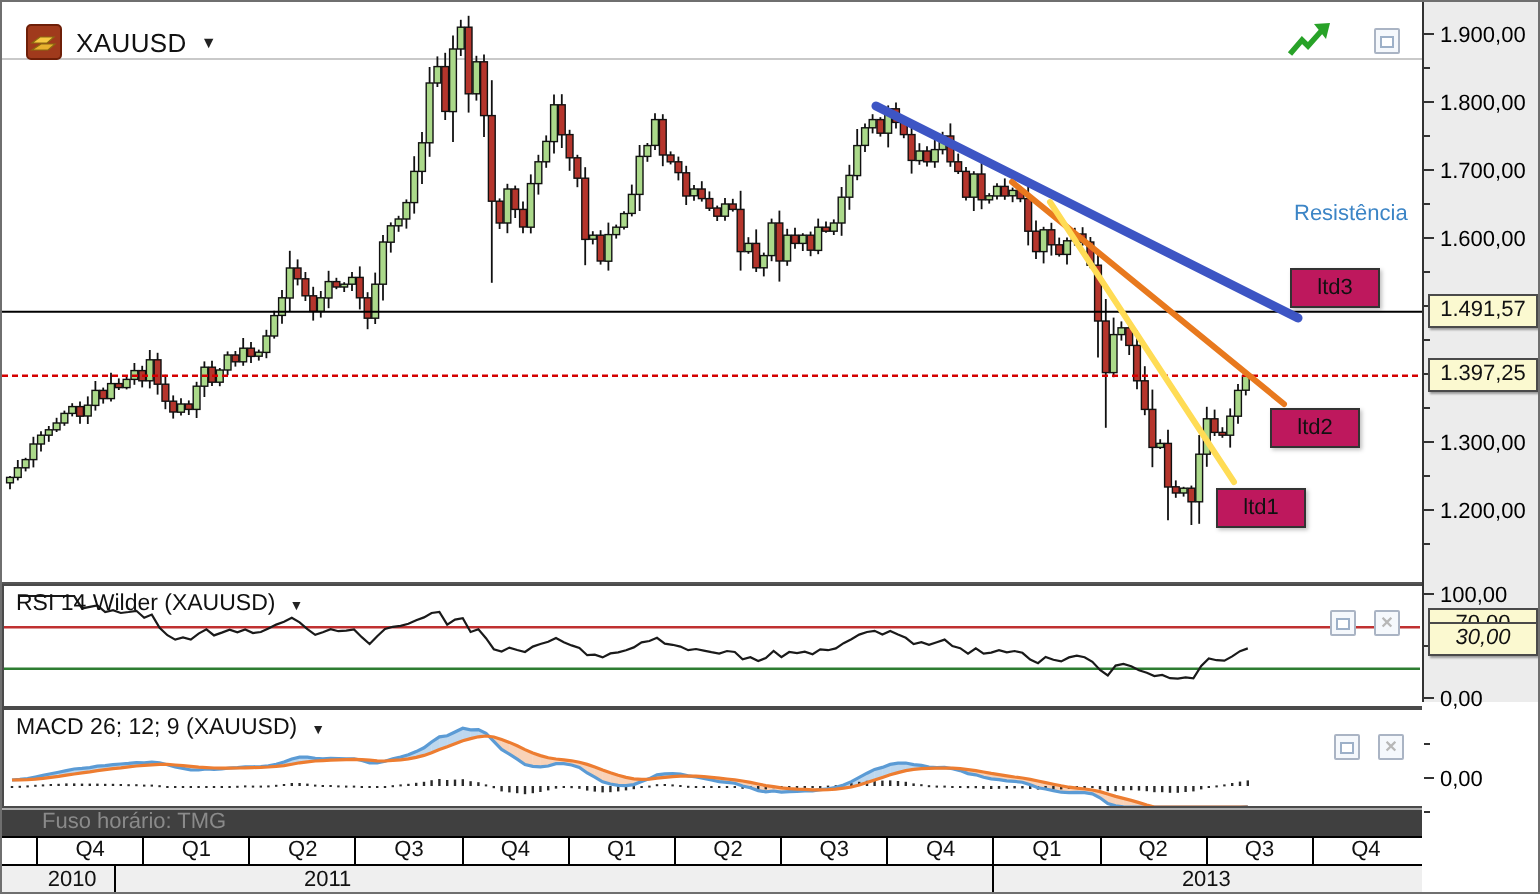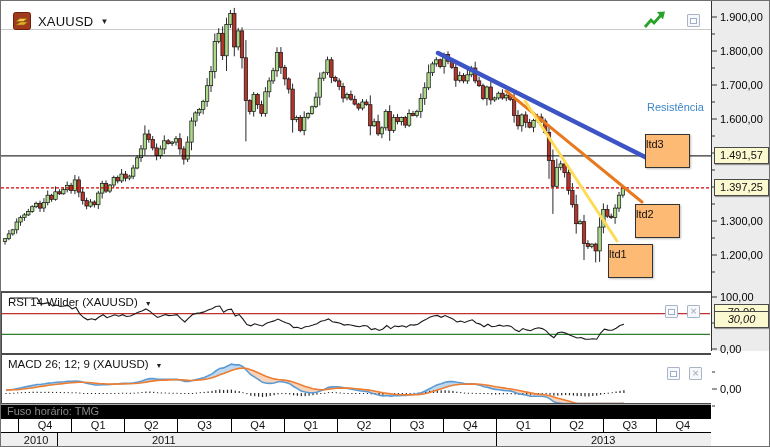--- a/index.html
+++ b/index.html
@@ -13,35 +13,35 @@
   #sym-icon{margin-left:12px;width:18px;height:18px}
   #sym-text{margin-left:7px;font-size:13px;color:#111;letter-spacing:.2px}
   #sym-caret{margin-left:7px;font-size:8px;color:#222}
   
   .winbtn{width:13px;height:13px;border:1px solid #aab4c4;background:#f5f8fc;display:flex;
           align-items:center;justify-content:center;cursor:pointer;border-radius:1px}
   .winbtn .inner{width:7px;height:6px;border:1px solid #9db0c8;background:#fff;display:block}
   .winbtn .x{font-size:8px;line-height:8px;color:#b7b7b7;font-weight:bold}
   
   #resistencia{left:646px;top:100px;font-size:11px;color:#3c85c6;cursor:move}
-  .tl-label{width:45px;height:34px;background:#fdba74;border:1px solid #333;font-size:11px;
-            color:#111;text-align:left;line-height:18px;box-shadow:1px 1px 2px rgba(0,0,0,.25);cursor:move}
+  .tl-label{width:45px;height:20px;background:#be185d;border:1px solid #333;font-size:11px;
+            color:#111;text-align:center;line-height:18px;box-shadow:1px 1px 2px rgba(0,0,0,.25);cursor:move}
   
   #rsi-panel{left:0;top:291px;width:710px;height:62px;border:1px solid #4a4a4a;border-right:none;background:transparent}
   #macd-panel{left:0;top:353px;width:710px;height:50px;border:1px solid #4a4a4a;border-right:none;background:transparent}
   .ind-label{position:absolute;left:6px;top:3px;font-size:11.5px;color:#111;cursor:pointer;white-space:nowrap}
   .ind-label .caret{font-size:7px;margin-left:7px;color:#222}
   #main-bottom-line{left:0;top:290px;width:710px;height:1px;background:#555}
   
   #axis-col{left:710px;top:0;width:60px;height:350px;background:#ececec;border-left:1px solid #333}
   .callout{position:absolute;left:2px;width:55px;height:17px;background:#fbf9d0;border:1px solid #4a4a4a;
            font-size:11px;color:#111;text-align:center;line-height:15px;box-shadow:1px 1px 1px rgba(0,0,0,.35)}
   
-  #tz-strip{left:0;top:403px;width:710px;height:14px;background:#000000;border-top:1px solid #ababab;
-            color:#8a8a8a;font-size:11px;line-height:13px;padding-left:6px}
+  #tz-strip{left:0;top:403px;width:710px;height:14px;background:#404040;border-top:1px solid #ababab;
+            color:#8a8a8a;font-size:11px;line-height:13px;padding-left:20px}
   #qrow{left:0;top:417px;width:710px;height:15px;background:#fff;border-top:1px solid #000;border-bottom:1px solid #000}
   #yrow{left:0;top:432px;width:710px;height:15px;background:#efefef;border-bottom:1px solid #444}
   .qcell,.ycell{position:absolute;top:0;height:13px;font-size:11px;color:#111;text-align:center;line-height:13px}
   .qcell{border-left:1px solid #000}
   .ycell{height:16px;line-height:14px}
   .ycell+.ycell{border-left:1px solid #000}
 </style>
 </head>
 <body>
 

